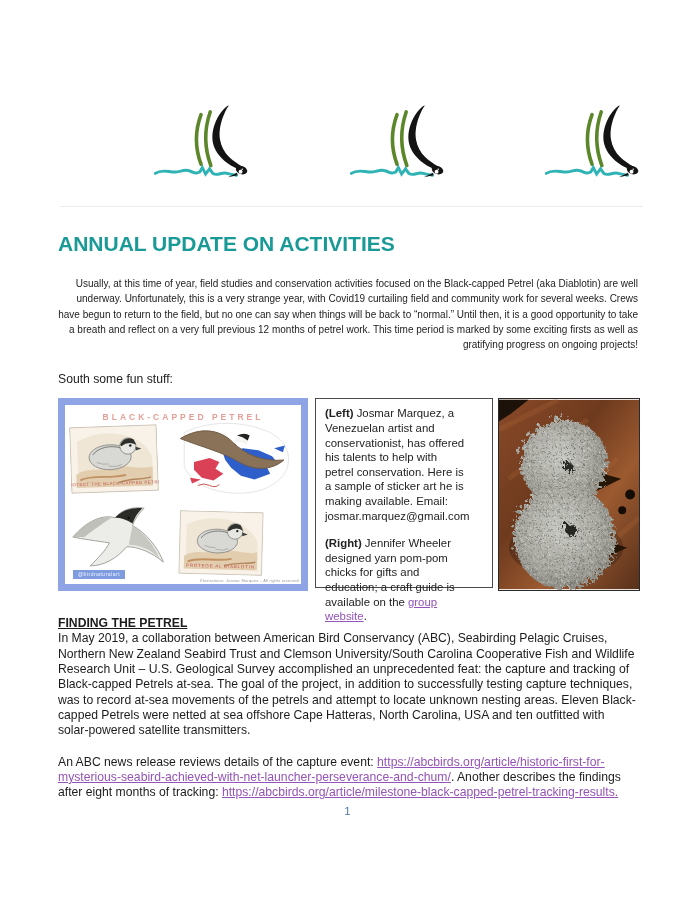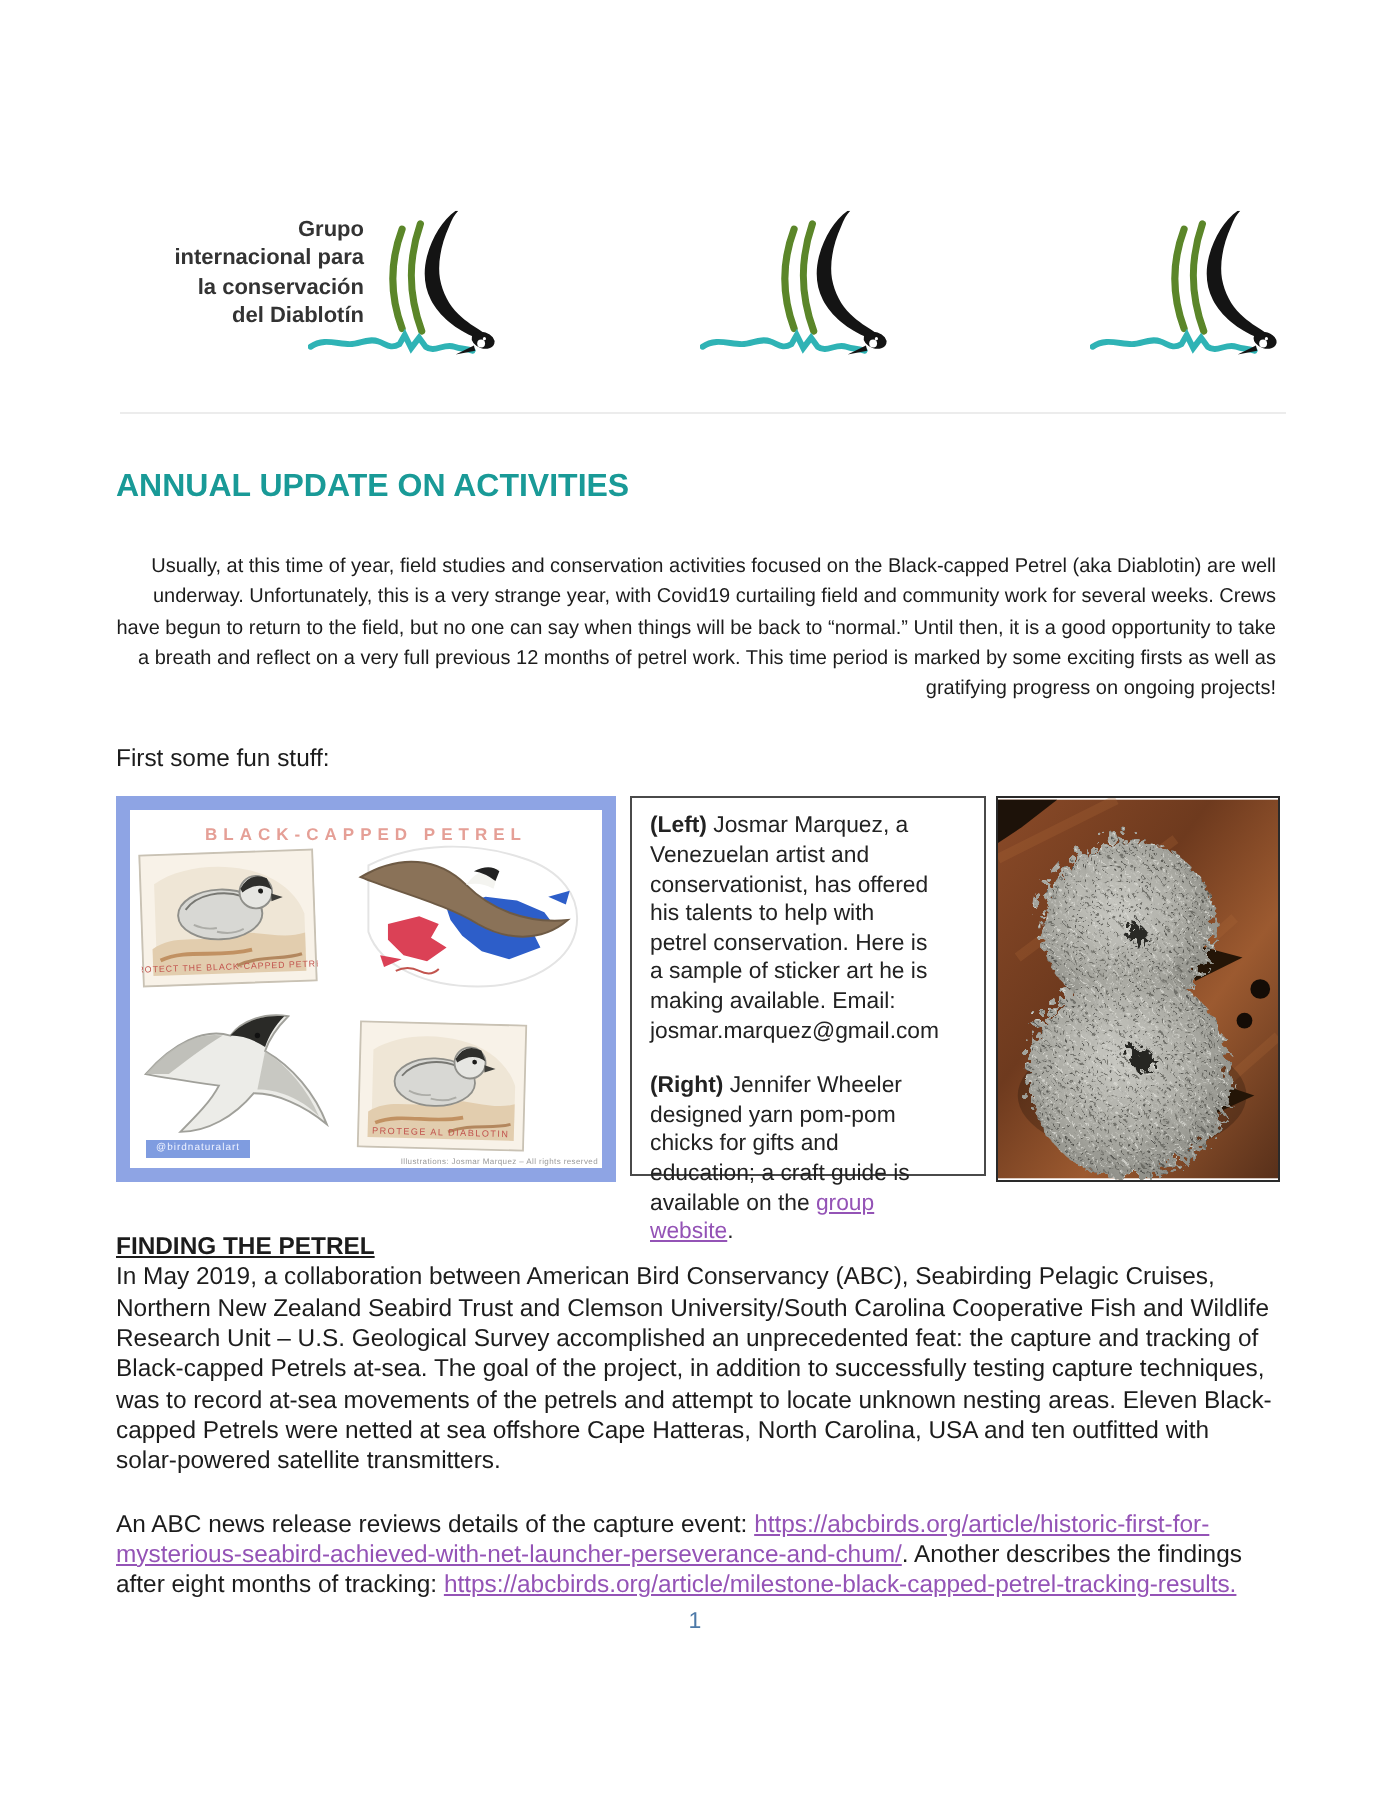--- a/index.html
+++ b/index.html
@@ -17,21 +17,21 @@
   }
   .logo { position:relative; width:192px; height:120px; }
   .logo svg.bird { position:absolute; right:0; top:0; width:98px; height:118px; }
   .logo .ltext {
     position:absolute; right:70px; top:24px; width:140px;
     text-align:right; font-size:11px; font-weight:bold; line-height:1.3;
     white-space:pre-line; color:#333;
   }
 
   
-  .title { margin:22px 58px 0 58px; font-weight:bold; font-size:16px; line-height:30px; color:#199a97; }
+  .title { margin:22px 58px 0 58px; font-weight:bold; font-size:21px; line-height:30px; color:#199a97; }
 
   
   .body-text { margin:17px 57px 0 58px; font-size:10px; line-height:15.3px;text-align:right; }
   .fun-lead  { margin:20px 57px 0 58px; font-size:12.2px; }
 
   
   .media-row { display:flex; margin:12px 55px 0 58px; height:193px; }
 
   .sheet {
     position:relative; width:250px; height:193px; box-sizing:border-box;
@@ -108,24 +108,20 @@
       <circle cx="63.5" cy="21.5" r="1.3" fill="#1c1c1a"></circle>
       <path d="M69,23 l6,2 -6,2 Z" fill="#3c3c38"></path>
     </symbol>
   </defs>
 </svg>
 
 <div class="page">
 
   <div class="logos">
     <div class="logo">
-      <div class="ltext">Grupo
-internacional para
-la conservación
-del Diablotín</div>
       <svg class="bird" viewBox="0 0 150 115">
           <use href="#logoBird"></use>
         </svg>
     </div>
     <div class="logo">
       <svg class="bird" viewBox="0 0 150 115">
           <use href="#logoBird"></use>
         </svg>
     </div>
     <div class="logo">
@@ -133,21 +129,21 @@
           <use href="#logoBird"></use>
         </svg>
     </div>
   </div>
 
   <div class="title">
     <div>ANNUAL UPDATE ON ACTIVITIES</div>
   </div>
 
   <p class="body-text">Usually, at this time of year, field studies and conservation activities focused on the Black-capped Petrel (aka Diablotin) are well underway. Unfortunately, this is a very strange year, with Covid19 curtailing field and community work for several weeks. Crews have begun to return to the field, but no one can say when things will be back to “normal.” Until then, it is a good opportunity to take a breath and reflect on a very full previous 12 months of petrel work. This time period is marked by some exciting firsts as well as gratifying progress on ongoing projects!</p>
-  <p class="fun-lead">First some fun stuff:</p>
+  <p class="fun-lead">South some fun stuff:</p>
 
   <div class="media-row">
 
     <div class="sheet">
       <div class="sheet-title">BLACK-CAPPED PETREL</div>
 
       <svg class="art" style="left:5px;top:20px;width:88px;height:68px;transform:rotate(-2deg)" viewBox="0 0 92 70">
         <use href="#stampArt"></use>
         <text x="46" y="62" text-anchor="middle" font-size="4.6" fill="#c2544e" letter-spacing="0.5">PROTECT THE BLACK-CAPPED PETREL</text>
       </svg>

